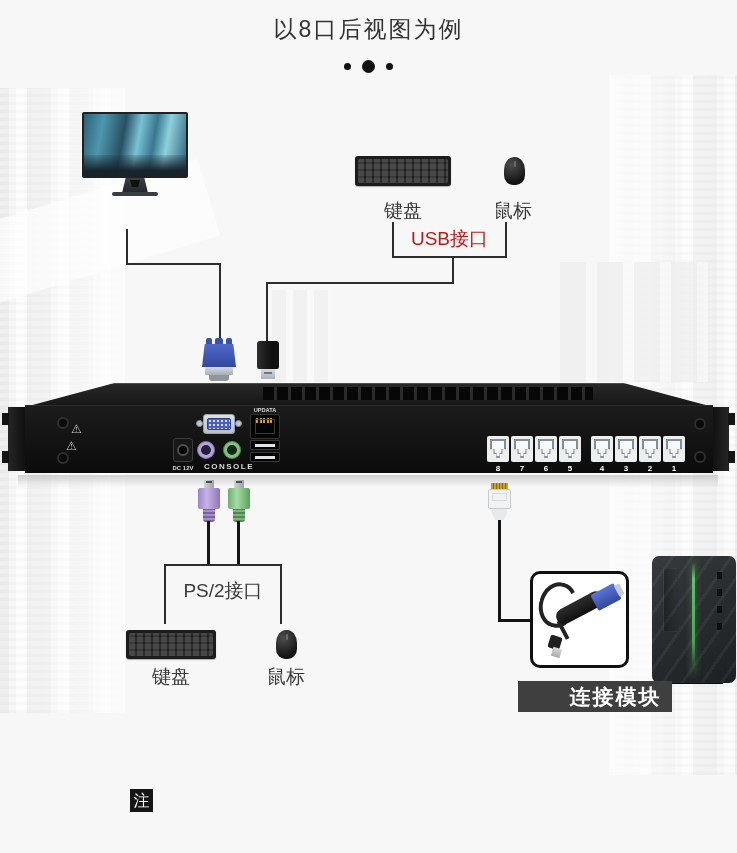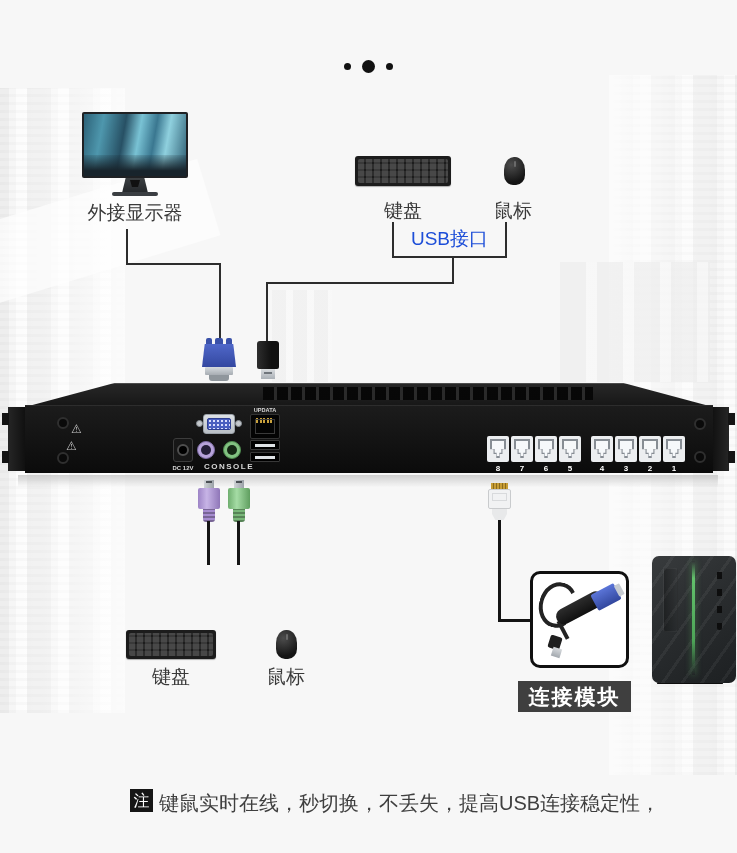--- a/index.html
+++ b/index.html
@@ -60,21 +60,21 @@
   .mouse{position:absolute;border-radius:10px 10px 9px 9px/13px 13px 10px 10px;
       background:radial-gradient(circle at 35% 28%, #4d4d4d, #141414 72%);}
   .mouse::after{content:"";position:absolute;left:50%;top:4px;width:2px;height:6px;margin-left:-1px;
       background:#6a6a6a;border-radius:1px;}
   .mouse-top{left:504px;top:157px;width:21px;height:28px;}
   .mouse-bottom{left:276px;top:630px;width:21px;height:29px;}
 
   
   .usb-label-box{position:absolute;left:392px;top:222px;width:115px;height:36px;box-sizing:border-box;
       border-left:2px solid #2d2d2d;border-right:2px solid #2d2d2d;border-bottom:2px solid #2d2d2d;
-      display:flex;align-items:center;justify-content:center;font-size:19px;color:#1d4ed8;}
+      display:flex;align-items:center;justify-content:center;font-size:19px;color:#b91c1c;}
   .ps2-label-box{position:absolute;left:164px;top:564px;width:118px;height:60px;box-sizing:border-box;
       border-top:2px solid #2d2d2d;border-left:2px solid #2d2d2d;border-right:2px solid #2d2d2d;
       text-align:center;font-size:19px;color:#3a3a3a;padding-top:12px;}
 
   
   .vga-male{position:absolute;left:202px;top:338px;width:34px;height:44px;}
   .vga-male .bump{position:absolute;top:0;height:8px;background:#3a51a8;border-radius:2px 2px 0 0;}
   .vga-male .hood{position:absolute;left:0;top:6px;width:34px;height:23px;
       background:linear-gradient(180deg,#5068c9,#3347a0);
       clip-path:polygon(8% 0,92% 0,100% 100%,0 100%);}
@@ -186,21 +186,21 @@
   .dg-vga{position:absolute;left:60px;top:14px;width:26px;height:18px;border-radius:2px;
       background:linear-gradient(180deg,#5b75d8,#32479e);transform:rotate(-28deg);}
   .dg-vga::after{content:"";position:absolute;right:-5px;top:3px;width:6px;height:12px;
       background:#c6cbd1;border-radius:1px;}
   .dg-usb-body{position:absolute;left:16px;top:62px;width:12px;height:13px;background:#1f1f1f;
       transform:rotate(18deg);border-radius:2px;}
   .dg-usb-tip{position:absolute;left:19px;top:74px;width:9px;height:9px;
       background:linear-gradient(180deg,#d7dadd,#a3a9af);transform:rotate(18deg);}
   .module-banner{position:absolute;left:518px;top:681px;width:113px;height:31px;background:#3f3f3f;
       color:#fff;font-size:21px;font-weight:bold;text-align:center;line-height:31px;
-      letter-spacing:2px;z-index:3;}
+      letter-spacing:2px;z-index:3;padding-left:41px;}
   .module-note{position:absolute;left:482px;top:714px;width:190px;text-align:center;
       font-size:16px;font-weight:bold;color:#e60012;z-index:3;}
 
   
   .tower{position:absolute;left:652px;top:556px;width:84px;height:127px;border-radius:7px;z-index:2;
       background-image:repeating-linear-gradient(125deg, rgba(255,255,255,.05) 0 3px, transparent 3px 16px),
                        linear-gradient(145deg,#383b3d 0%,#2a2d2f 45%,#1d2022 100%);}
   .tower-stripe{position:absolute;left:40px;top:5px;bottom:8px;width:3px;
       background:linear-gradient(180deg, rgba(98,192,107,0), #62c06b 15%, #4da457 70%, rgba(98,192,107,0));
       box-shadow:0 0 6px rgba(98,192,107,.5);}
@@ -221,32 +221,32 @@
 </head>
 <body>
 
 <div class="stage">
 
   <div class="bg-left"></div>
   <div class="bg-right"></div>
   <div class="bg-midL"></div>
   <div class="bg-midR"></div>
 
+  <div class="title">以8口后视图为例</div>
   <div class="dots">
     <span class="dot s"></span>
     <span class="dot b"></span>
     <span class="dot s"></span>
   </div>
 
   <div class="mon-frame">
     <div class="mon-screen"></div>
   </div>
   <div class="mon-neck"></div>
   <div class="mon-base"></div>
-  <div class="lbl" style="left:77px;top:200px;width:116px;">外接显示器</div>
 
   <div class="kb kb-top"></div>
   <div class="lbl" style="left:355px;top:198px;width:96px;">键盘</div>
   <div class="mouse mouse-top"></div>
   <div class="lbl" style="left:477px;top:198px;width:72px;">鼠标</div>
 
   <div class="usb-label-box">
     <span>USB接口</span>
   </div>
 
@@ -342,20 +342,23 @@
     <span class="relief"></span>
   </div>
   <div class="ps2m green" style="left:228px;top:480px;">
     <span class="tip"></span>
     <span class="body"></span>
     <span class="relief"></span>
   </div>
   <div class="ln" style="left:207px;top:521px;width:3px;height:44px;background:#151515;"></div>
   <div class="ln" style="left:237px;top:521px;width:3px;height:44px;background:#151515;"></div>
 
+  <div class="ps2-label-box">
+    <span>PS/2接口</span>
+  </div>
 
   <div class="kb kb-bottom"></div>
   <div class="lbl" style="left:121px;top:664px;width:100px;">键盘</div>
   <div class="mouse mouse-bottom"></div>
   <div class="lbl" style="left:250px;top:664px;width:72px;">鼠标</div>
 
   <div class="rj45m">
     <span class="gold"></span>
     <span class="body"></span>
     <span class="boot"></span>
@@ -374,15 +377,14 @@
   <div class="module-banner">连接模块</div>
 
   <div class="tower-base"></div>
   <div class="tower">
     <span class="tower-stripe"></span>
     <span class="tower-slot"></span>
     <span class="tower-btns"></span>
   </div>
 
   <div class="note-badge">注</div>
-  <div class="note-line1">键鼠实时在线，秒切换，不丢失，提高USB连接稳定性，</div>
 
 </div>
 
 </body></html>

